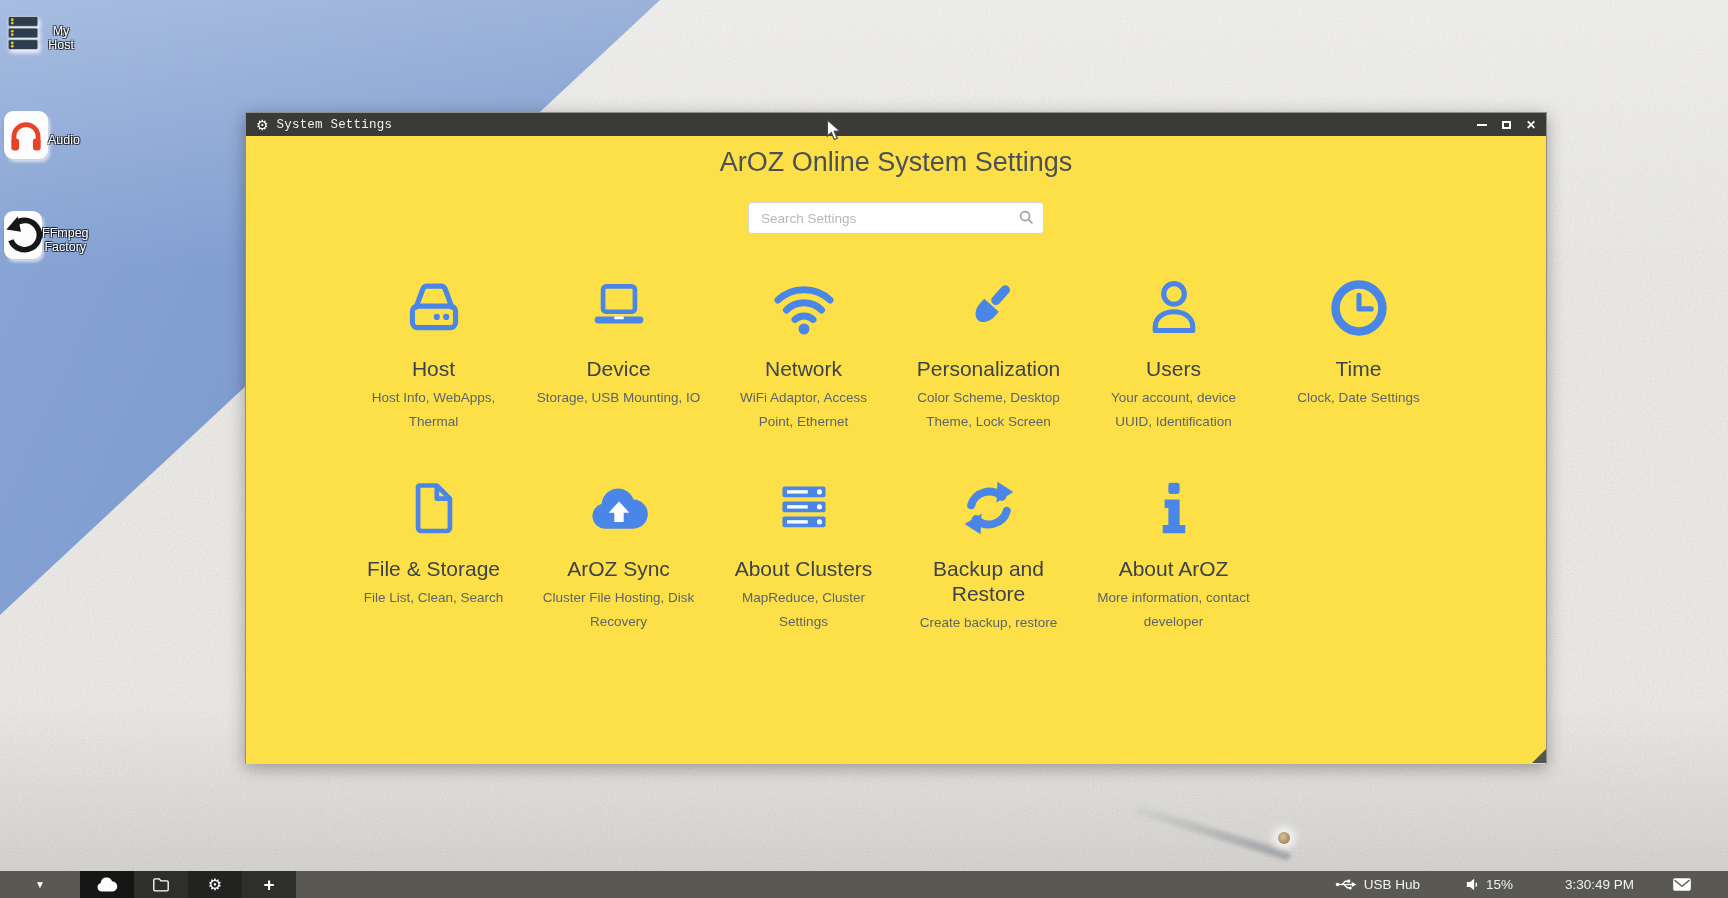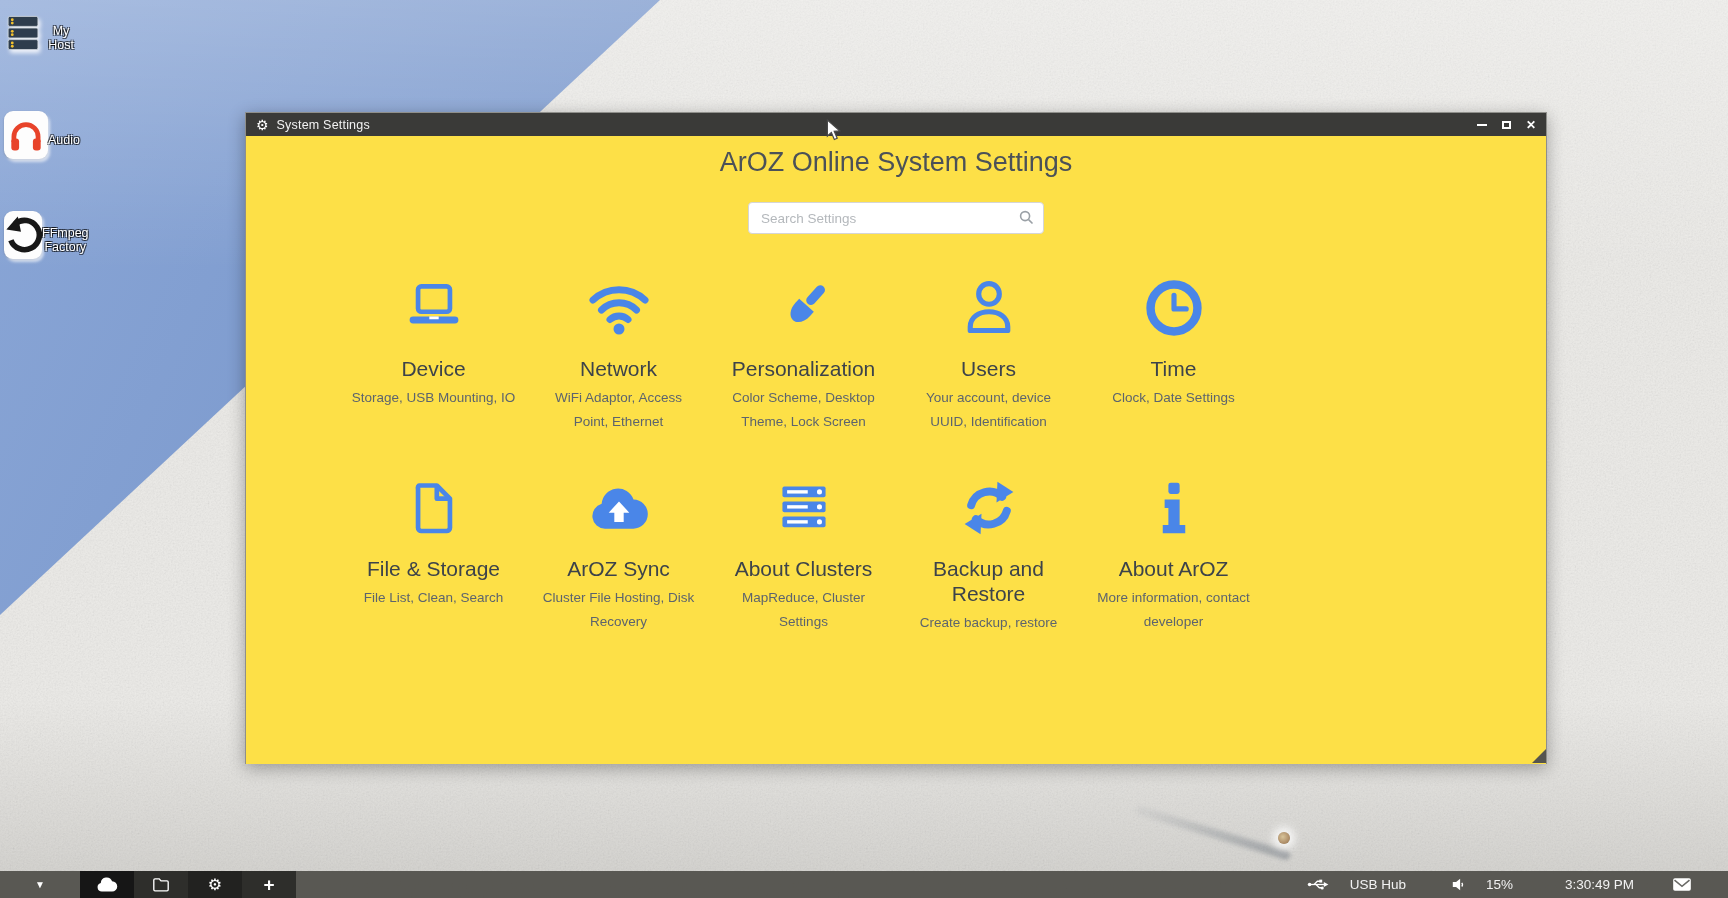--- a/index.html
+++ b/index.html
@@ -26,21 +26,21 @@
   .desk-icon .label{margin-top:10px;font-size:12.5px;line-height:14px;color:#fff;text-align:center;
        text-shadow:-1px -1px 0 rgba(0,0,0,.6),1px -1px 0 rgba(0,0,0,.6),-1px 1px 0 rgba(0,0,0,.6),1px 1px 0 rgba(0,0,0,.6);}
   #desk-icon-1{top:10px;} #desk-icon-2{top:111px;} #desk-icon-3{top:211px;}
   .rack{filter:drop-shadow(2px 3px 2px rgba(255,255,255,.85));}
 
   
   .window{position:absolute;left:245px;top:112px;width:1302px;height:652px;
        border:1px solid #8f8f8b;box-shadow:0 4px 16px rgba(0,0,0,.32);background:#fff;}
   .titlebar{height:23px;background:#3a3a38;display:flex;align-items:center;padding:0 10px;color:#f2f2f2;}
   .titlebar .tgear{font-size:14px;line-height:14px;margin-right:8px;color:#fff;}
-  .titlebar .ttext{font-size:12.5px;letter-spacing:.2px;}
+  .titlebar .ttext{font-size:12.5px;letter-spacing:.2px;font-family:Liberation Mono, monospace;}
   .tcontrols{margin-left:auto;display:flex;align-items:center;gap:15px;}
   .tbtn{color:#fff;cursor:pointer;display:flex;align-items:center;justify-content:center;}
   .tbtn .bar{width:10px;height:2px;background:#fff;}
   .tbtn .sq{width:9px;height:8px;border:2px solid #fff;}
   .tbtn.close{font-size:12px;font-weight:bold;line-height:12px;}
   .win-body{position:relative;height:628px;background:#fde047;overflow:hidden;}
   .resize-grip{position:absolute;right:0;bottom:0;width:0;height:0;
        border-left:14px solid transparent;border-bottom:14px solid #55544e;}
 
   .heading{margin-top:11px;text-align:center;font-size:27px;font-weight:400;color:#4b5158;}
@@ -60,21 +60,21 @@
 
   
   .taskbar{position:absolute;left:0;bottom:0;width:1728px;height:27px;background:rgba(85,84,78,.97);
        display:flex;align-items:center;color:#f2f2f2;}
   .start-arrow{width:80px;text-align:center;font-size:10px;color:#fff;cursor:pointer;}
   .tile{width:54px;height:27px;display:flex;align-items:center;justify-content:center;cursor:pointer;}
   .tile.t1{background:#161616;} .tile.t2{background:#2e2e2b;} .tile.t3{background:#222220;} .tile.t4{background:#2e2e2b;}
   .tile .plus{font-size:19px;font-weight:bold;color:#fff;line-height:19px;}
   .tile .gear{font-size:16px;color:#fff;line-height:16px;}
   .status{margin-left:auto;display:flex;align-items:center;font-size:13.5px;}
-  .st-item{display:flex;align-items:center;gap:21px;cursor:pointer;}
+  .st-item{display:flex;align-items:center;gap:7px;cursor:pointer;}
   .st-usb{margin-right:46px;} .st-vol{margin-right:52px;} .st-clock{margin-right:38px;} .st-mail{margin-right:36px;}
 
   .cursor{position:absolute;left:824px;top:119px;pointer-events:none;z-index:50;}
 </style>
 </head>
 <body>
 
 <div class="screen">
 
   <div class="sky"></div>
@@ -150,20 +150,32 @@
         <svg width="15" height="15" viewBox="0 0 16 16">
           <circle cx="6.5" cy="6.5" r="4.8" fill="none" stroke="#9aa0a6" stroke-width="1.7"></circle>
           <line x1="10.2" y1="10.2" x2="14.4" y2="14.4" stroke="#9aa0a6" stroke-width="1.7"></line>
         </svg>
       </div>
 
       <div class="grid">
 
         <div class="grow">
 
+          <div class="cell">
+            <div class="cell-icon">
+                <svg width="60" height="60" viewBox="0 0 64 64">
+              <path d="M13 31 L20 12 a5 5 0 0 1 4.7-3.3 h14.6 a5 5 0 0 1 4.7 3.3 L51 31" fill="none" stroke="#4a86e8" stroke-width="5.5" stroke-linecap="round"></path>
+              <rect x="9" y="30" width="46" height="23" rx="5.5" fill="none" stroke="#4a86e8" stroke-width="5.5"></rect>
+              <circle cx="35" cy="41.5" r="3.3" fill="#4a86e8"></circle>
+                  <circle cx="45" cy="41.5" r="3.3" fill="#4a86e8"></circle>
+            </svg>
+              </div>
+            <div class="cell-title">Host</div>
+            <div class="cell-sub">Host Info, WebApps, Thermal</div>
+          </div>
 
           <div class="cell">
             <div class="cell-icon">
                 <svg width="60" height="60" viewBox="0 0 64 64">
               <rect x="15" y="9" width="34" height="27" rx="3.5" fill="none" stroke="#4a86e8" stroke-width="5"></rect>
               <rect x="6" y="41" width="52" height="7.5" rx="3.7" fill="#4a86e8"></rect>
               <rect x="27" y="41" width="10" height="3" fill="#ffffff"></rect>
             </svg>
               </div>
             <div class="cell-title">Device</div>

